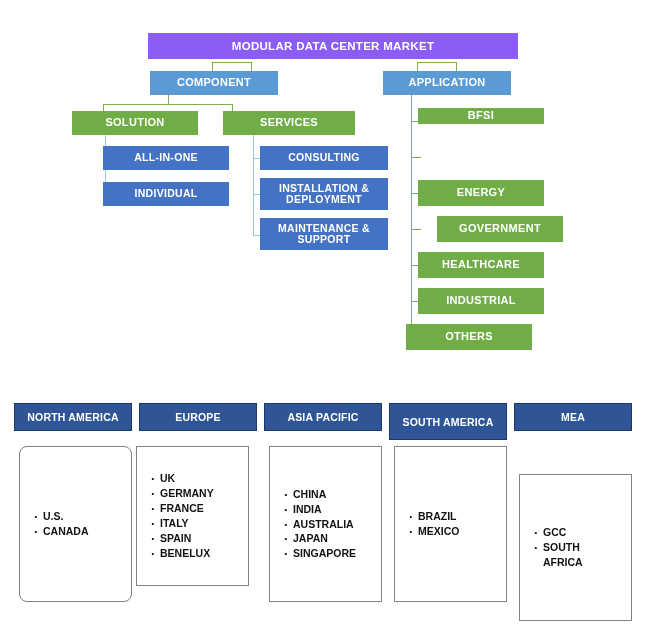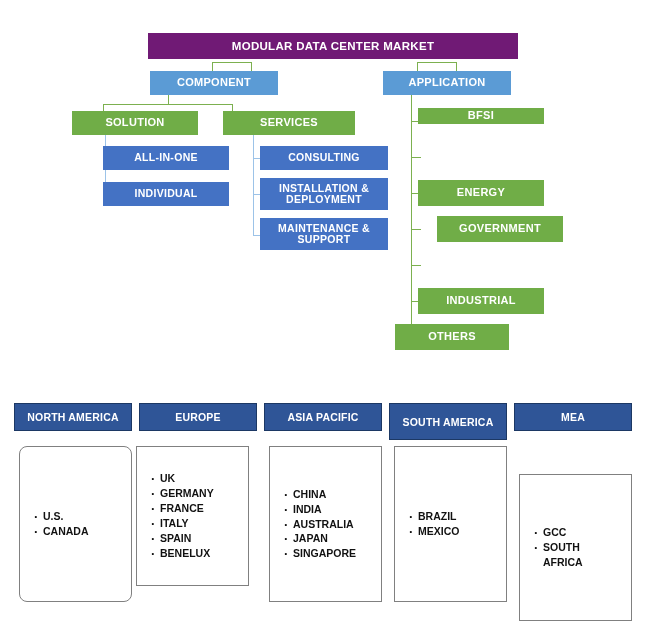--- a/index.html
+++ b/index.html
@@ -15,21 +15,21 @@
   .box{
     position:absolute;
     display:flex;align-items:center;justify-content:center;
     text-align:center;
     color:#ffffff;
     font-weight:bold;
     letter-spacing:.3px;
     line-height:1.08;
     box-sizing:border-box;
   }
-  .box.root{background:#701a75;font-size:11.5px;}
+  .box.root{background:#8b5cf6;font-size:11.5px;}
   .box.lvl1{background:#5b9bd5;font-size:11px;}
   .box.green{background:#70ad47;font-size:11px;}
   .box.blue{background:#4472c4;font-size:10.5px;}
 
   
   .ln{position:absolute;}
   .ln.v{width:1px;}
   .ln.h{height:1px;}
   .c-green{background:#7cb04f;}
   .c-blue{background:#9cc3e8;}
@@ -140,24 +140,27 @@
   </div>
   <div class="box green" style="left:418px;top:144px;width:126px;height:26px;margin-top:36px;">
     <span>IT &amp; TELECOM</span>
   </div>
   <div class="box green" style="left:418px;top:180px;width:126px;height:26px;">
     <span>ENERGY</span>
   </div>
   <div class="box green" style="left:418px;top:216px;width:126px;height:26px;margin-left:19px;">
     <span>GOVERNMENT</span>
   </div>
+  <div class="box green" style="left:418px;top:252px;width:126px;height:26px;">
+    <span>HEALTHCARE</span>
+  </div>
   <div class="box green" style="left:418px;top:288px;width:126px;height:26px;">
     <span>INDUSTRIAL</span>
   </div>
-  <div class="box green" style="left:395px;top:324px;width:114px;height:26px;text-align:right;">
+  <div class="box green" style="left:406px;top:324px;width:126px;height:26px;text-align:right;">
     <span>OTHERS</span>
   </div>
 
   <svg width="650" height="60" style="position:absolute;left:0px;top:340px;">
     <path d="M 17,350 L 17,372 Q 17,378 24,378 L 303,378 Q 310,378 310,384 L 310,398
              Q 310,384 317,378 L 613,378 Q 620,378 620,372 L 620,350" fill="none" stroke="#9cc3e8" stroke-width="1.3"></path>
   </svg>
 
   <div class="region-head" style="left:14px;top:403px;width:118px;height:28px;">
     <span>NORTH AMERICA</span>

